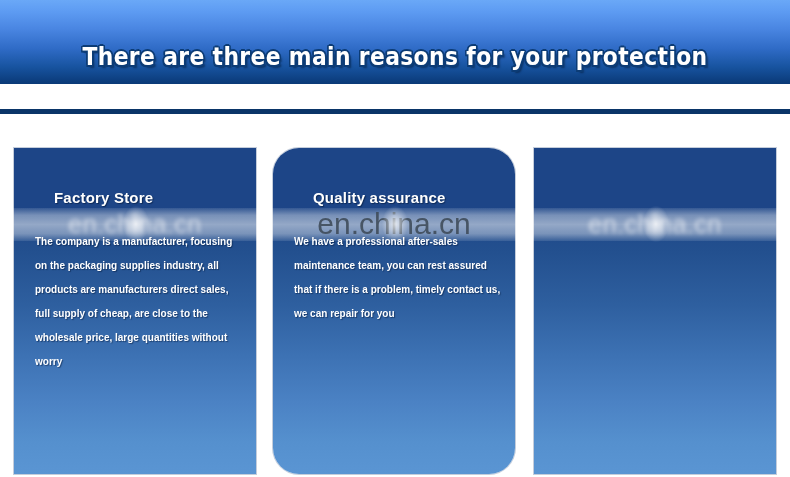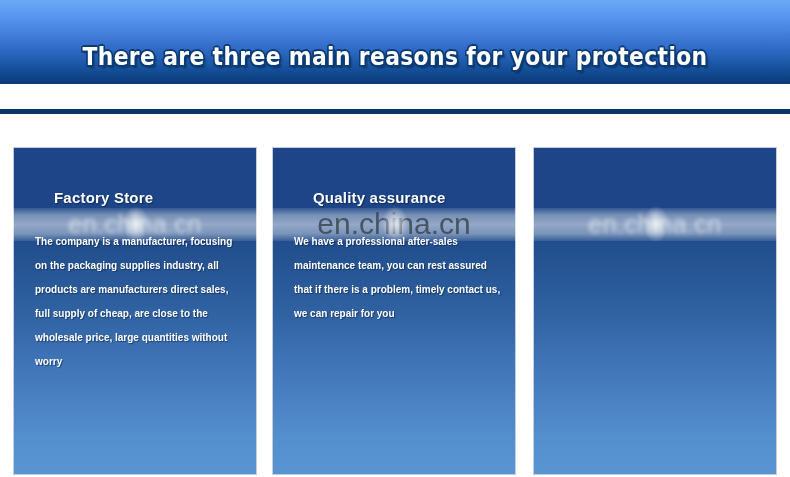--- a/index.html
+++ b/index.html
@@ -94,21 +94,21 @@
         #23508f 32%,
         #2e5f9f 48%,
         #3d72b4 64%,
         #4b82c4 78%,
         #5590ce 90%,
         #5a95d3 100%);
     box-shadow: 0 0 0 1px rgba(20,55,110,0.25);
     overflow: hidden;
   }
   .card-1 { left: 14px;  width: 242px; }
-  .card-2 { left: 273px; width: 242px; }
+  .card-2 { left: 273px; width: 242px; border-radius: 26px; }
   .card-3 { left: 534px; width: 242px; }
 
   .card-title {
     position: absolute;
     left: 0;
     top: 41px;
     width: 100%;
     text-align: left;
     font-family: "Liberation Sans", sans-serif;
     font-size: 15px;

